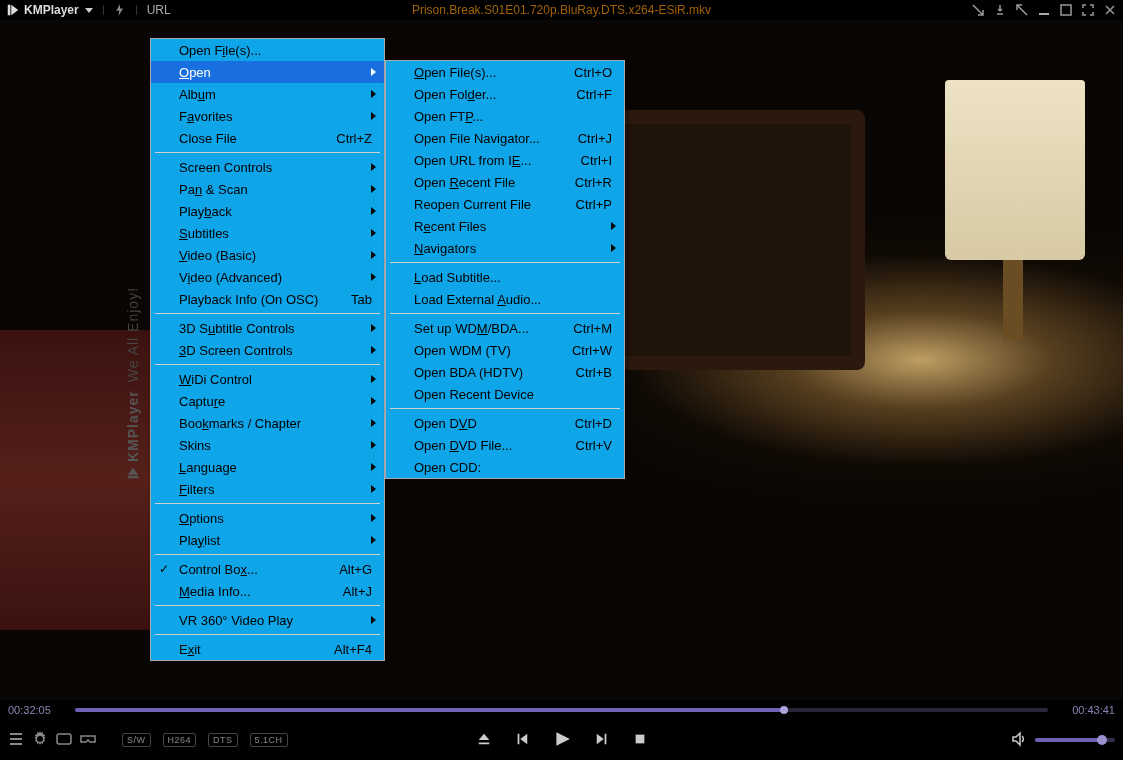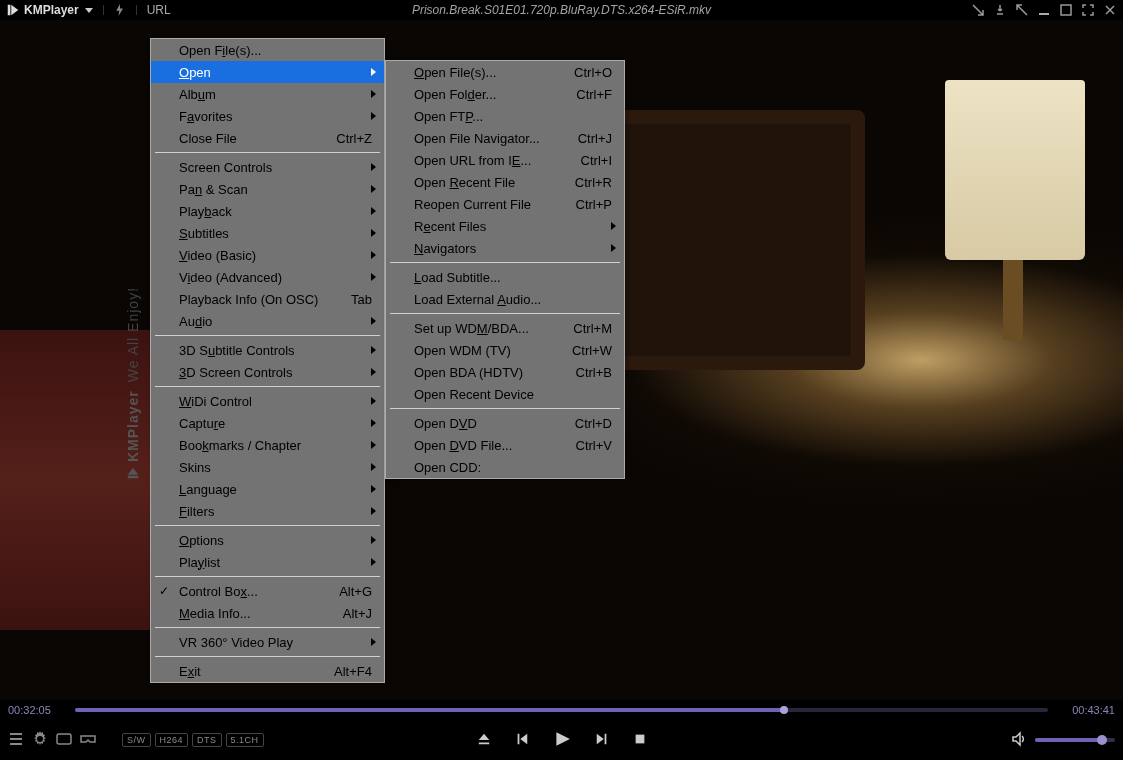--- a/index.html
+++ b/index.html
@@ -5,21 +5,21 @@
     * { margin:0; padding:0; box-sizing:border-box; }
     body { font-family: "Segoe UI", Tahoma, sans-serif; font-size:13px; width:1123px; height:760px; overflow:hidden; background:#000; color:#ccc; position:relative; }
 
     
     .titlebar { height:20px; background:#000; display:flex; align-items:center; padding:0 6px; position:relative; font-size:12px; color:#bbb; }
     .titlebar .left { display:flex; align-items:center; gap:3px; }
     .titlebar .app-label { font-weight:600; color:#ddd; display:flex; align-items:center; gap:4px; }
     .tri-down { width:0; height:0; border-left:4px solid transparent; border-right:4px solid transparent; border-top:5px solid #ccc; display:inline-block; margin-left:2px;}
     .titlebar .sep { width:1px; height:10px; background:#333; margin:0 7px; }
     .titlebar .url-btn { color:#aaa;text-align:center; }
-    .titlebar .filename { position:absolute; left:50%; transform:translateX(-50%); color:#a3a3a3;font-style:italic; }
+    .titlebar .filename { position:absolute; left:50%; transform:translateX(-50%); color:#a16207; }
     .titlebar .right { margin-left:auto; display:flex; gap:8px; align-items:center; }
     .tb-ico { width:14px; height:14px; display:inline-flex; align-items:center; justify-content:center; color:#aaa; fill:#aaa; }
     .tb-ico svg { width:12px; height:12px; }
     .tb-ico.close svg { width:10px; height:10px; }
 
     
     .video-area { position:absolute; top:20px; left:0; right:0; bottom:60px; overflow:hidden; }
     .video-bg { width:100%; height:100%; background:#000; position:relative; }
     
     .scene { position:absolute; inset:0; background:
@@ -47,21 +47,21 @@
     .badge { font-size:9px; padding:1px 4px; border:1px solid #444; color:#888; border-radius:2px; letter-spacing:0.5px;}
     .center-btns { position:absolute; left:50%; transform:translateX(-50%); display:flex; gap:24px; align-items:center; }
     .pbtn svg{ width:14px; height:14px; fill:#ccc; }
     .pbtn.play svg{ width:18px; height:18px; }
     .vol-track{ width:80px; height:4px; background:#332e4f; position:relative; border-radius:2px;}
     .vol-fill{ position:absolute; left:0; top:0; bottom:0; width:85%; background:#6e62b7; border-radius:2px;}
     .vol-fill::after{ content:""; position:absolute; right:-4px; top:-3px; width:10px; height:10px; background:#9a92cf; border-radius:50%; }
     .smicon svg{ width:16px; height:16px; fill:#888; }
 
     
-    .menu { position:absolute; background:#737373; color:#000; border:1px solid #aaa; font-size:13px; box-shadow:2px 2px 5px rgba(0,0,0,.3); }
+    .menu { position:absolute; background:#0ea5e9; color:#000; border:1px solid #aaa; font-size:13px; box-shadow:2px 2px 5px rgba(0,0,0,.3); }
     .menu .item { display:flex; align-items:center; padding:3px 12px 3px 28px; position:relative; white-space:nowrap; min-height:22px; }
     .menu .item.hl { background:#1a6fe0; color:#fff; }
     .menu .item .label { flex:1; }
     .menu .item .label u { text-decoration:underline; }
     .menu .item .cut { margin-left:20px; color:#000; }
     .menu .item.hl .cut { color:#fff; }
     .menu .item .arrow-r { position:absolute; right:8px; top:50%; transform:translateY(-50%); width:0; height:0; border-top:4px solid transparent; border-bottom:4px solid transparent; border-left:5px solid #000; }
     .menu .item.hl .arrow-r { border-left-color:#fff; }
     .menu .sep { height:1px; background:#d0d0d0; margin:3px 4px; }
     .menu .check::before { content:"✓"; position:absolute; left:8px; font-size:12px; }
@@ -186,24 +186,20 @@
       <span class="arrow-r"></span>
     </div>
     <div class="item">
       <span class="label">V<u>i</u>deo (Advanced)</span>
       <span class="arrow-r"></span>
     </div>
     <div class="item">
       <span class="label">Playback Info (On OSC)</span>
       <span class="cut">Tab</span>
     </div>
-    <div class="item">
-      <span class="label">Au<u>d</u>io</span>
-      <span class="arrow-r"></span>
-    </div>
     <div class="sep"></div>
     <div class="item">
       <span class="label">3D S<u>u</u>btitle Controls</span>
       <span class="arrow-r"></span>
     </div>
     <div class="item">
       <span class="label"><u>3</u>D Screen Controls</span>
       <span class="arrow-r"></span>
     </div>
     <div class="sep"></div>
@@ -349,21 +345,21 @@
     <span class="smicon"><svg viewBox="0 0 16 16" fill="#7a6fc0">
           <path d="M8 5a3 3 0 100 6 3 3 0 000-6zM8 0l1 2 2-1 0 2 2 1-1 2 2 1-2 1 1 2-2 1 0 2-2-1-1 2-1-2-2 1 0-2-2-1 1-2-2-1 2-1-1-2 2-1 0-2 2 1z"></path>
         </svg></span>
     <span class="smicon"><svg viewBox="0 0 16 16">
           <rect x="1" y="3" width="14" height="10" rx="2" fill="none" stroke="#888" stroke-width="1.5"></rect>
         </svg></span>
     <span class="smicon"><svg viewBox="0 0 16 16">
           <path d="M1 5h14v6h-5l-2-2-2 2H1z" fill="none" stroke="#888" stroke-width="1.5"></path>
         </svg></span>
     <span style="width:10px"></span>
-    <span id="badges" style="display:flex;gap:4px;">
+    <span id="badges" style="display:flex;gap:12px;">
         <span class="badge">S/W</span>
         <span class="badge">H264</span>
         <span class="badge">DTS</span>
         <span class="badge">5.1CH</span>
       </span>
   </div>
 
   <div class="center-btns">
     <span class="pbtn"><svg viewBox="0 0 16 16">
           <path d="M8 2l6 7H2zM2 12h12v2H2z"></path>

